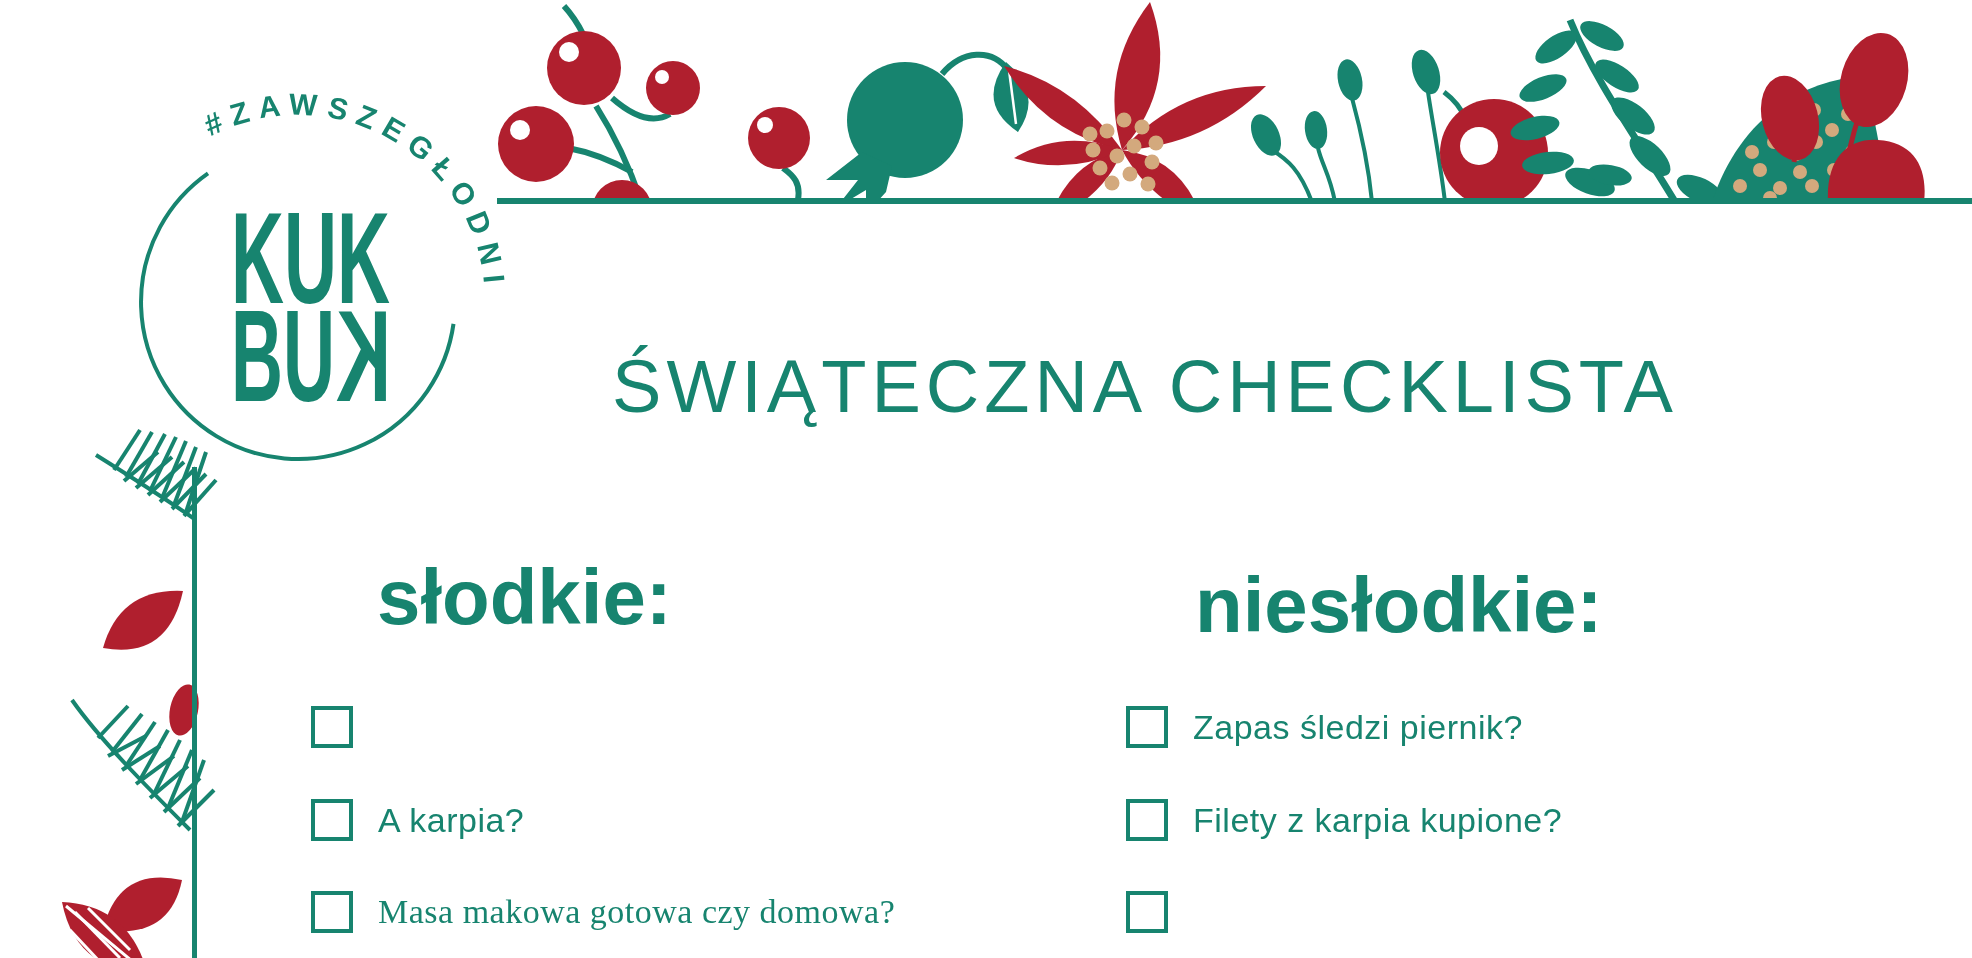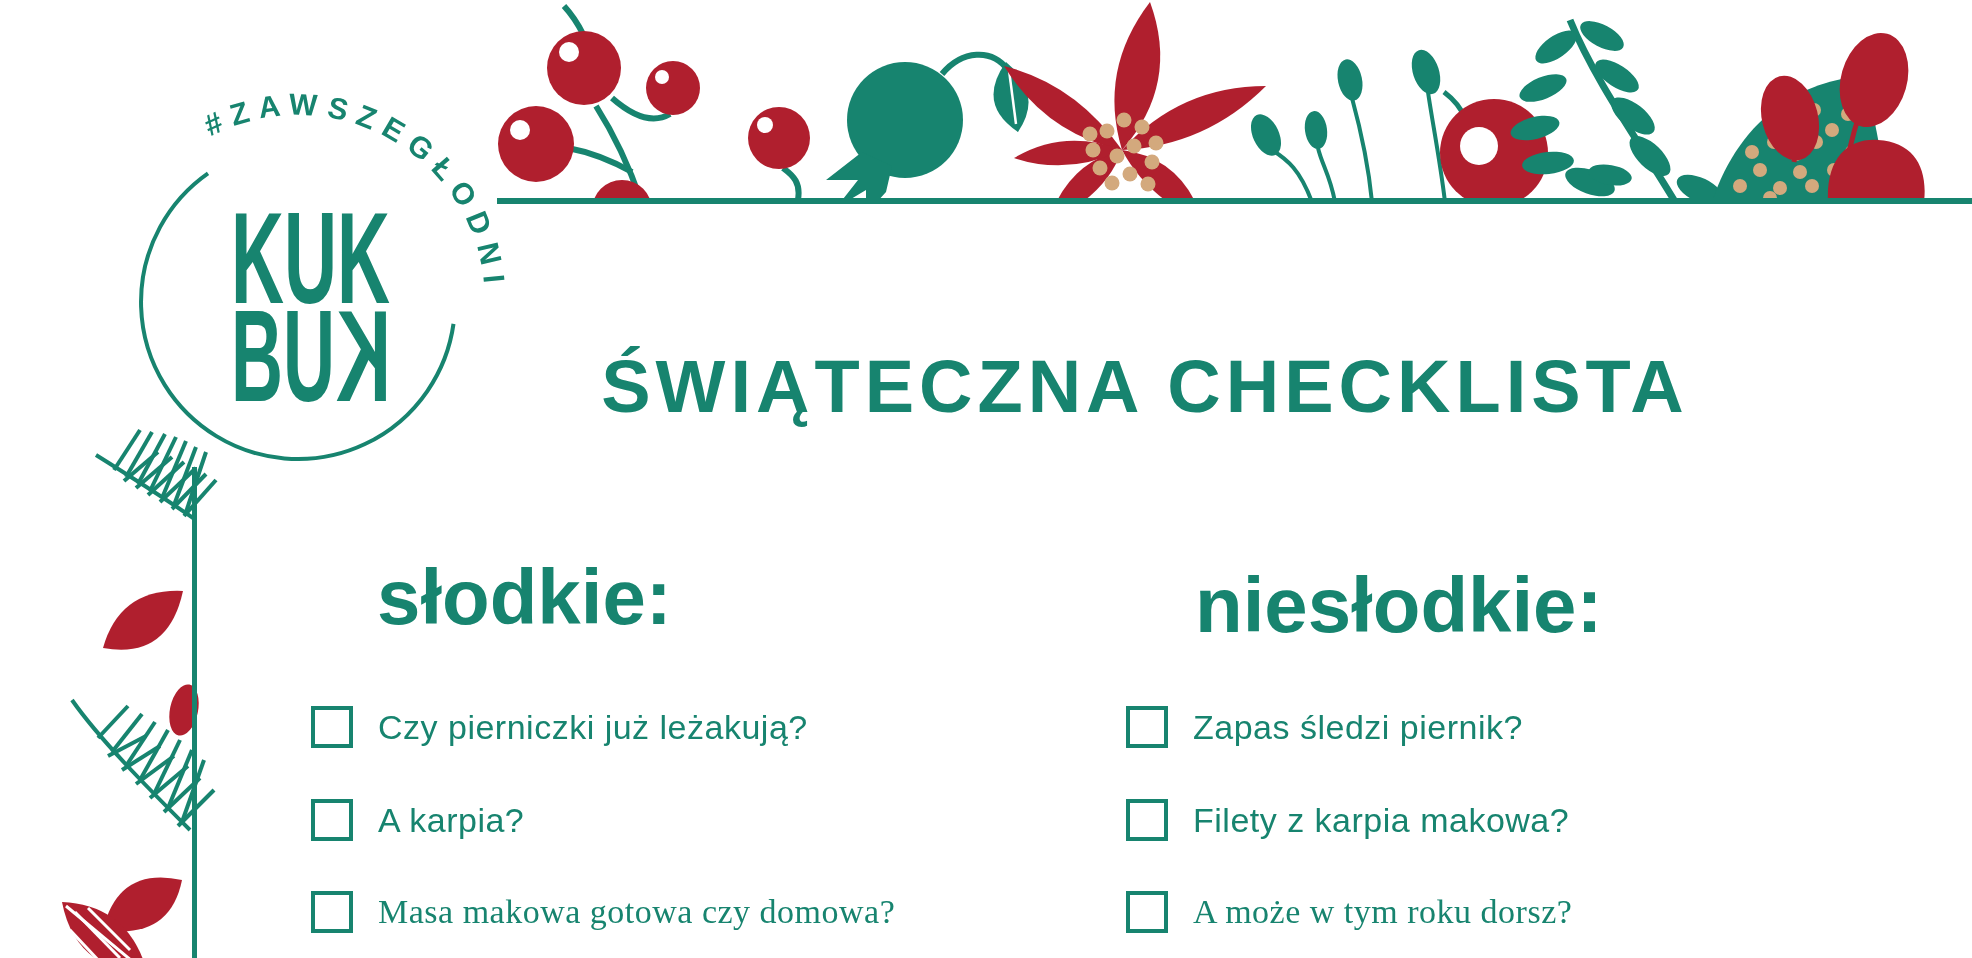--- a/index.html
+++ b/index.html
@@ -19,21 +19,21 @@
   .fill-red{fill:var(--red);}
   .fill-gold{fill:var(--gold);}
   .fill-white{fill:var(--white);}
   .stroke-teal{stroke:var(--teal);fill:none;}
   .stroke-red{stroke:var(--red);fill:none;}
   .stroke-white{stroke:var(--white);fill:none;}
 
   .page-title{
     position:absolute;top:350px;left:520px;width:1250px;
     margin:0;text-align:center;
-    font-size:74px;font-weight:bold;letter-spacing:5px;line-height:1;
+    font-size:74px;font-weight:normal;letter-spacing:5px;line-height:1;
     color:var(--teal);
   }
   .col-heading{
     position:absolute;top:558px;margin:0;
     font-size:78px;font-weight:bold;line-height:1;
     color:var(--teal);
   }
   #heading-sweet{left:377px;}
   #heading-savoury{left:1195px;margin-top:8px;}
 
@@ -247,35 +247,33 @@
   <text class="logo-word fill-teal" font-size="130" transform="translate(391 401) scale(-1 1)" textLength="55" lengthAdjust="spacingAndGlyphs">K</text>
 </svg>
 
 <h1 class="page-title">ŚWIĄTECZNA CHECKLISTA</h1>
 
 <h2 class="col-heading" id="heading-sweet">słodkie:</h2>
 <h2 class="col-heading" id="heading-savoury">niesłodkie:</h2>
 
 <div class="row cl r1">
   <span class="box"></span>
-  <span class="item-label">Czy pierniczki już leżakują?</span>
 </div>
 <div class="row cl r2">
   <span class="box"></span>
   <span class="item-label">A karpia?</span>
 </div>
 <div class="row cl r3">
   <span class="box"></span>
   <span class="item-label">Masa makowa gotowa czy domowa?</span>
 </div>
 
 <div class="row cr r1">
   <span class="box"></span>
   <span class="item-label">Zapas śledzi piernik?</span>
 </div>
 <div class="row cr r2">
   <span class="box"></span>
-  <span class="item-label">Filety z karpia makowa?</span>
+  <span class="item-label">Filety z karpia kupione?</span>
 </div>
 <div class="row cr r3">
   <span class="box"></span>
-  <span class="item-label">A może w tym roku dorsz?</span>
 </div>
 
 </body></html>

